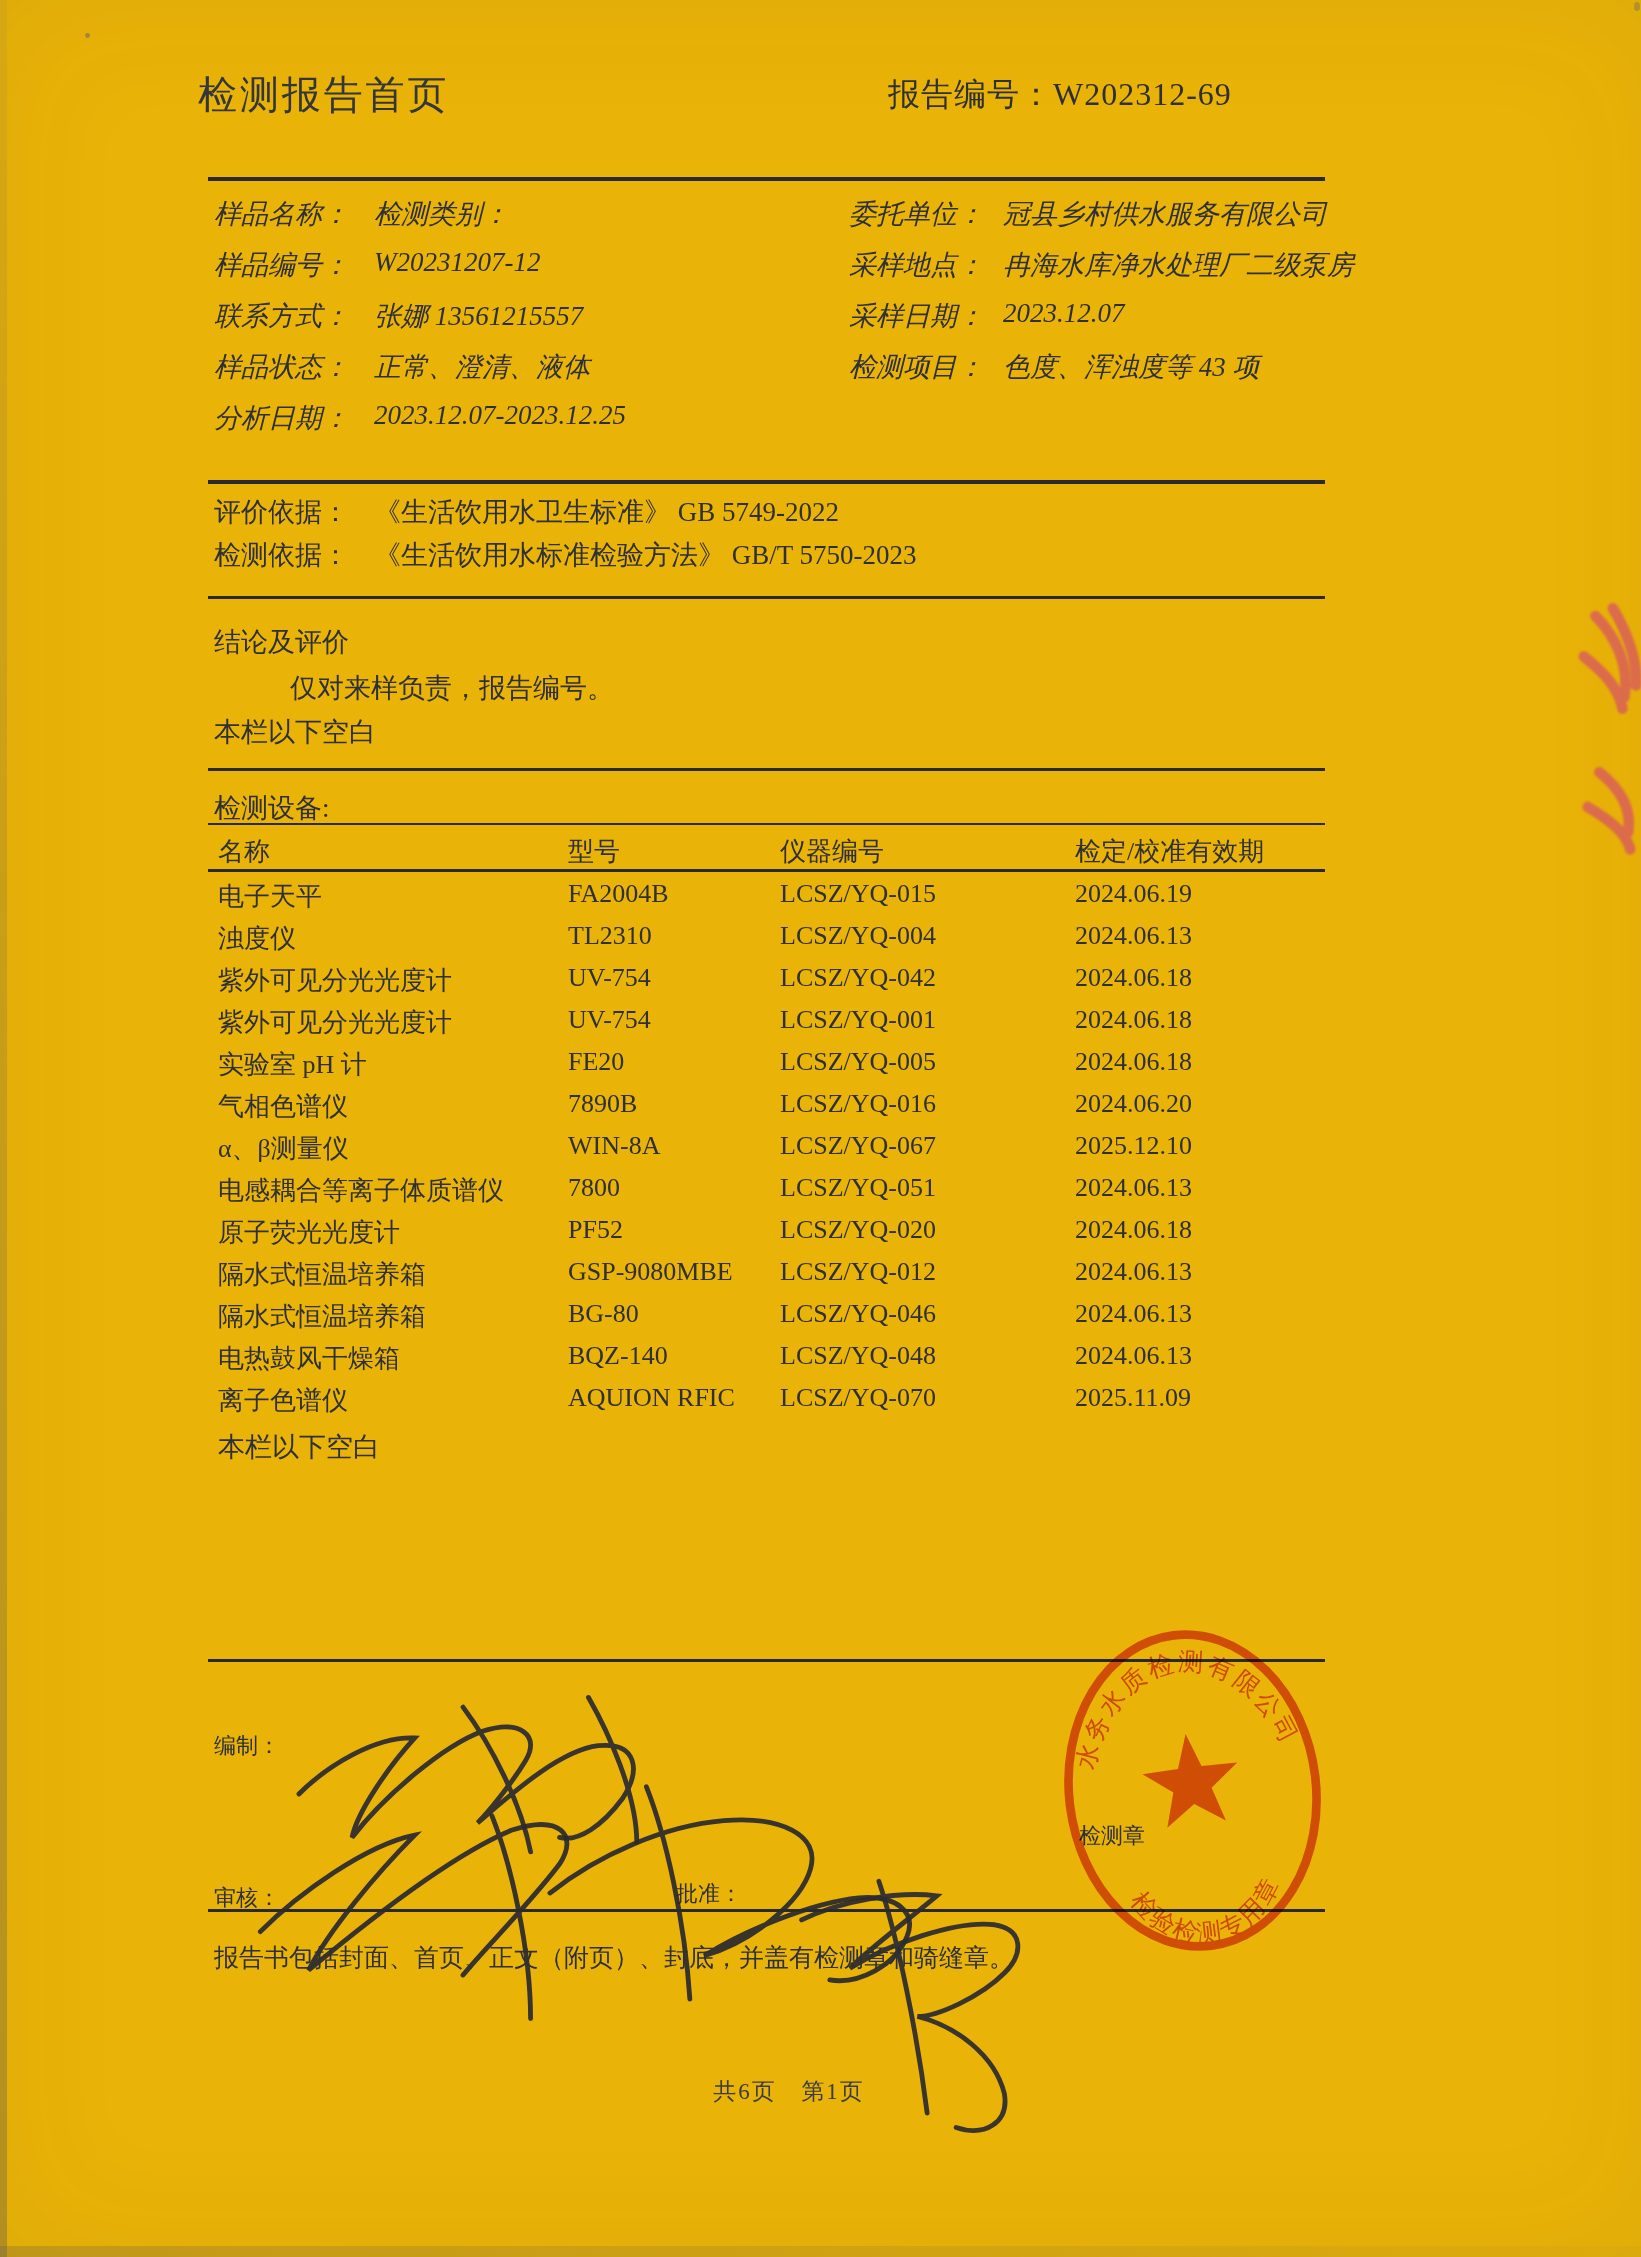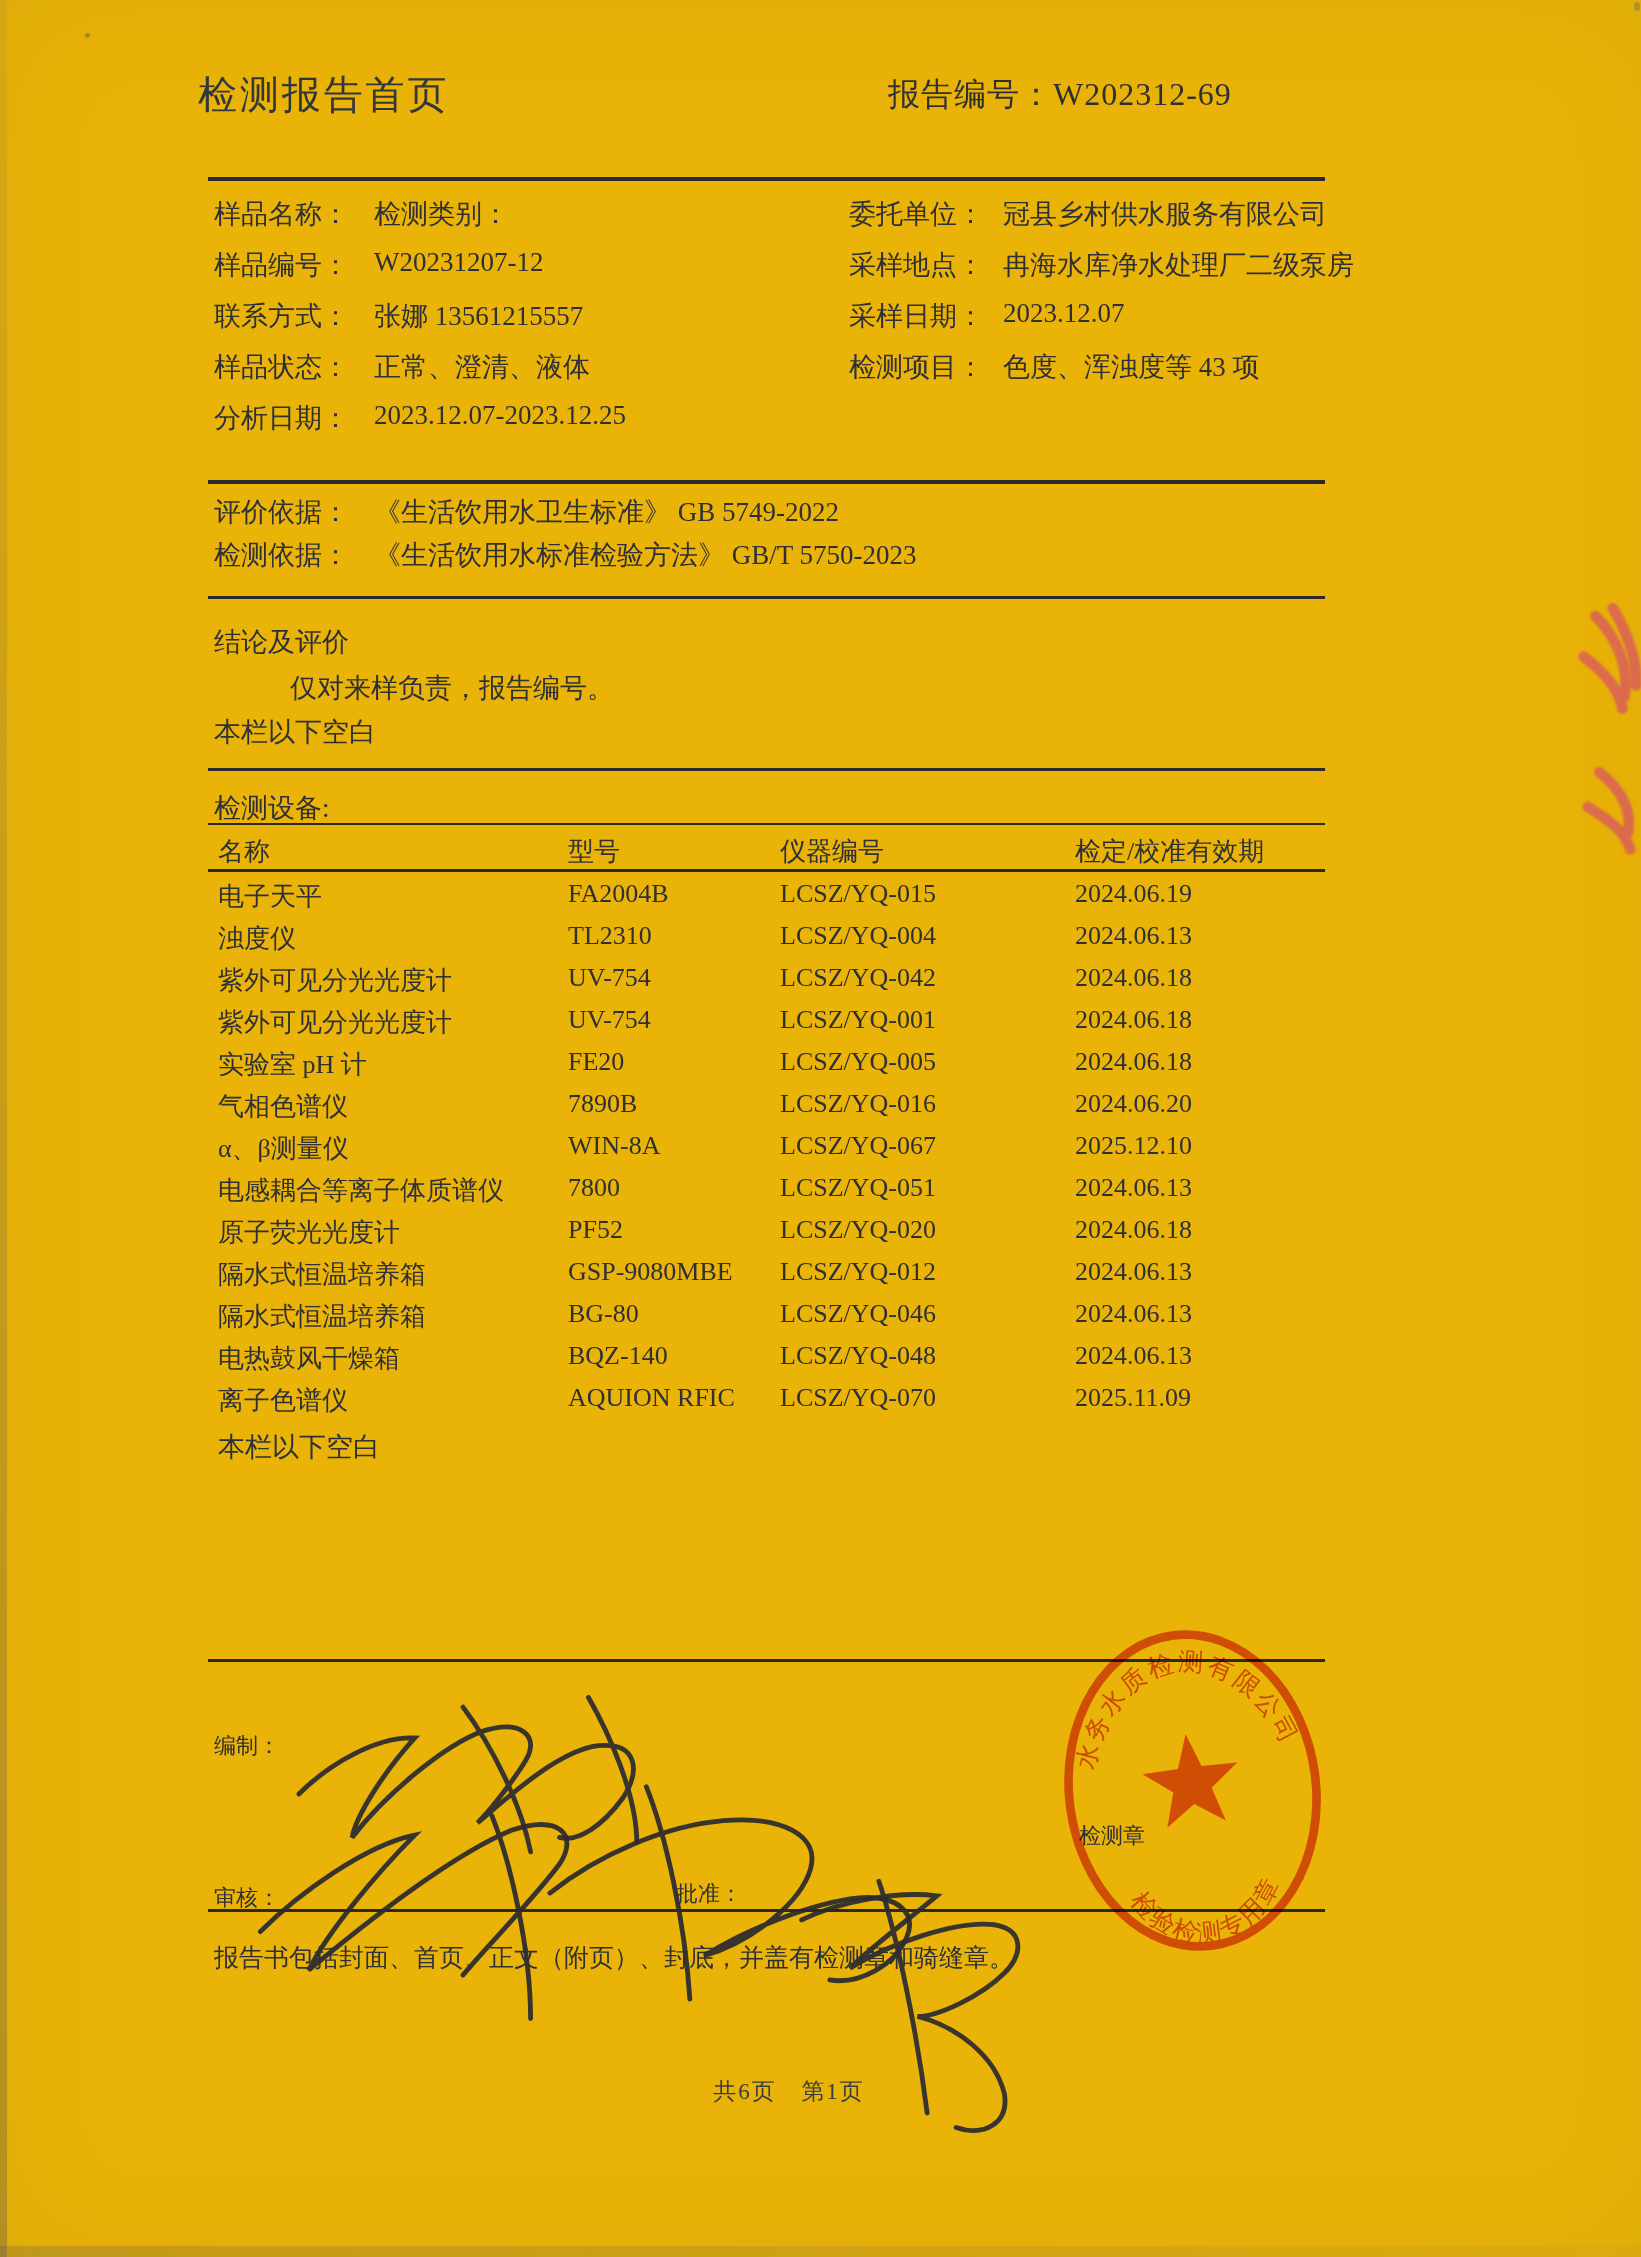--- a/index.html
+++ b/index.html
@@ -9,21 +9,21 @@
     font-family:"Liberation Serif","DejaVu Serif",serif;color:#2e3036;
     box-shadow:inset 0 0 135px rgba(60,55,45,.07);
     padding-left:17px;
   }
   .abs{position:absolute;}
   .rule{position:absolute;left:208px;width:1117px;background:#2a2a2e;}
   .t-title{font-size:39px;letter-spacing:2.9px;color:#33363b;}
   .t-repno{font-size:32px;letter-spacing:1px;}
   .lbl,.val{font-size:27px;white-space:nowrap;}
   #info-grid{position:absolute;left:214px;top:196px;width:1226px;display:grid;
-    grid-template-columns:160px 475px 154px auto;grid-auto-rows:51px;}
+    grid-template-columns:160px 475px 154px auto;grid-auto-rows:51px;font-style:italic;}
   #basis-grid{position:absolute;left:214px;top:494px;width:1110px;display:grid;
     grid-template-columns:160px auto;grid-auto-rows:43px;}
   .sec{font-size:27px;}
   .equip-grid{position:absolute;left:218px;width:1106px;display:grid;
     grid-template-columns:350px 212px 295px auto;font-size:26px;}
   #equip-head{top:834px;}
   #equip-body{top:879px;grid-auto-rows:42px;}
   .cell{white-space:nowrap;}
   .sig-label{font-size:22px;}
   .footer-note{font-size:25px;}

